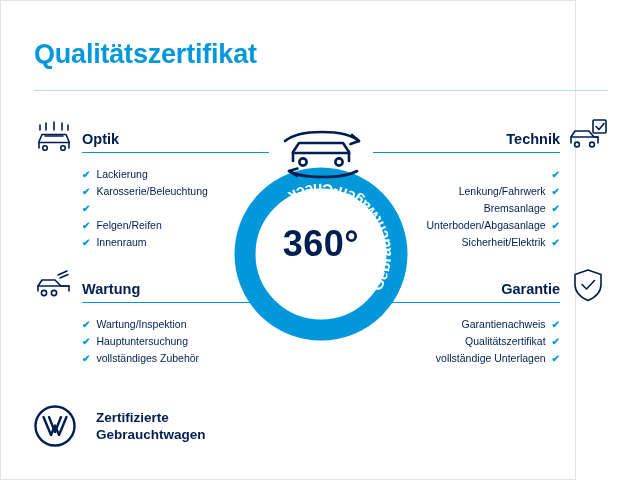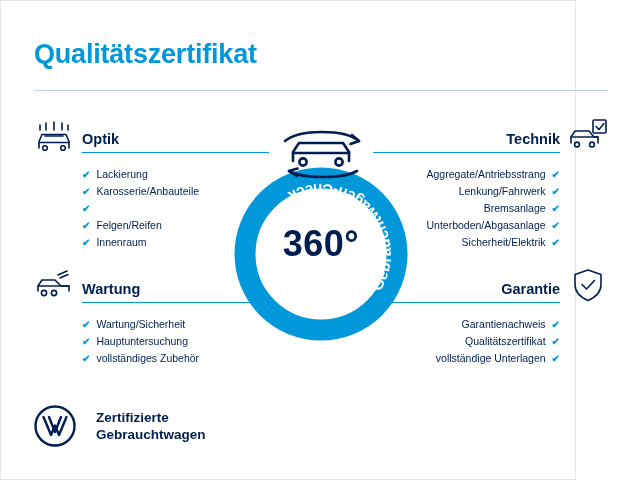--- a/index.html
+++ b/index.html
@@ -156,21 +156,21 @@
         <div class="label">Optik</div>
         <div class="sec-rule"></div>
       </div>
       <ul class="items">
         <li>
             <span class="chk">✔</span>
             <span>Lackierung</span>
           </li>
         <li>
             <span class="chk">✔</span>
-            <span>Karosserie/Anbauteile</span>
+            <span>Karosserie/Beleuchtung</span>
           </li>
         <li>
             <span class="chk">✔</span>
           </li>
         <li>
             <span class="chk">✔</span>
             <span>Felgen/Reifen</span>
           </li>
         <li>
             <span class="chk">✔</span>
@@ -194,21 +194,21 @@
               <path d="M26 11 l8 -3.5"></path>
             </g>
           </svg>
         </span>
         <div class="label">Wartung</div>
         <div class="sec-rule"></div>
       </div>
       <ul class="items">
         <li>
             <span class="chk">✔</span>
-            <span>Wartung/Sicherheit</span>
+            <span>Wartung/Inspektion</span>
           </li>
         <li>
             <span class="chk">✔</span>
             <span>Hauptuntersuchung</span>
           </li>
         <li>
             <span class="chk">✔</span>
             <span>vollständiges Zubehör</span>
           </li>
       </ul>
@@ -230,21 +230,20 @@
               <path d="M28 9.5 l3 3 l5 -6"></path>
             </g>
           </svg>
         </span>
         <div class="label">Technik</div>
         <div class="sec-rule"></div>
       </div>
       <ul class="items">
         <li>
             <span class="chk">✔</span>
-            <span>Aggregate/Antriebsstrang</span>
           </li>
         <li>
             <span class="chk">✔</span>
             <span>Lenkung/Fahrwerk</span>
           </li>
         <li>
             <span class="chk">✔</span>
             <span>Bremsanlage</span>
           </li>
         <li>

